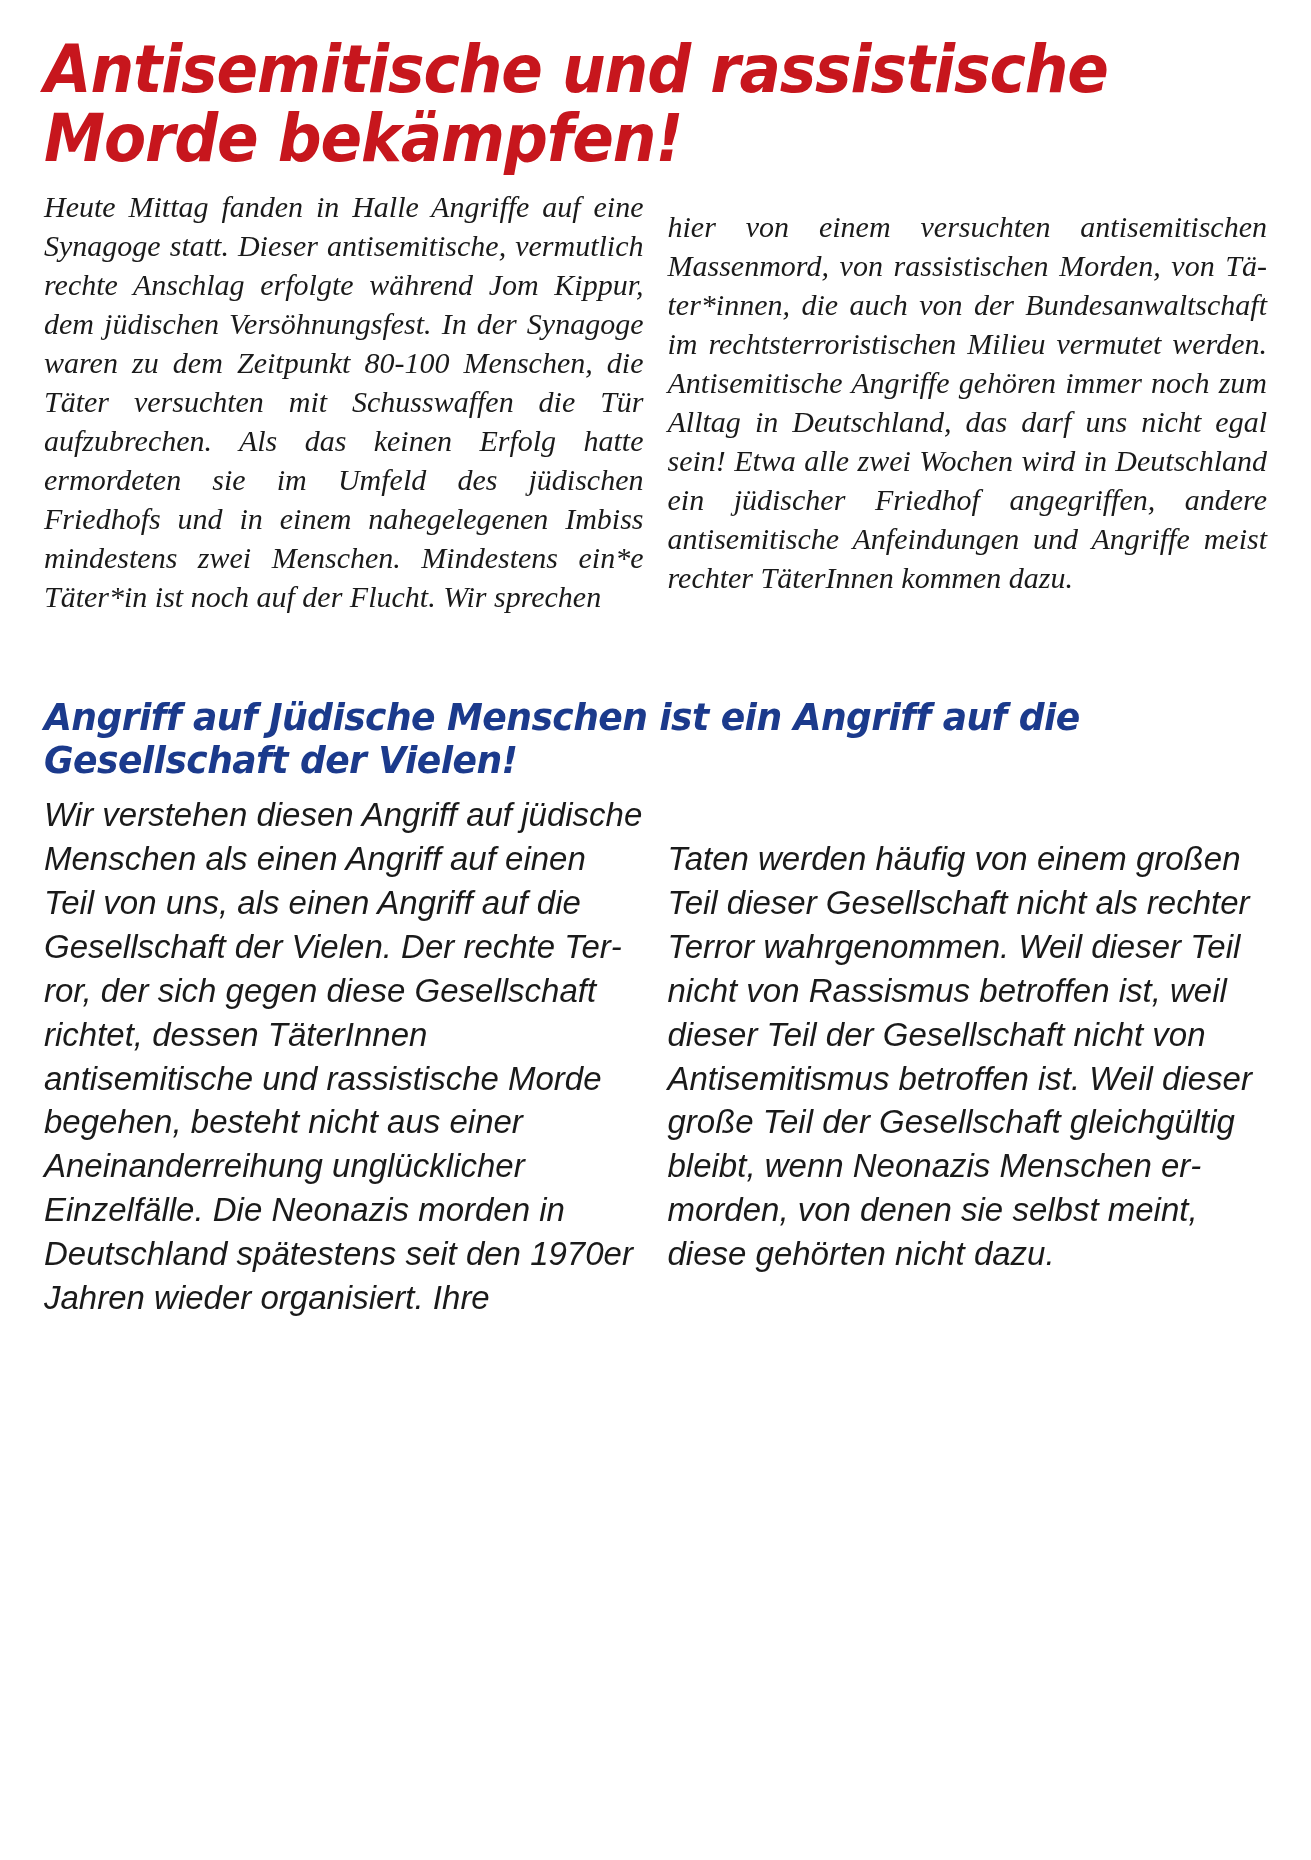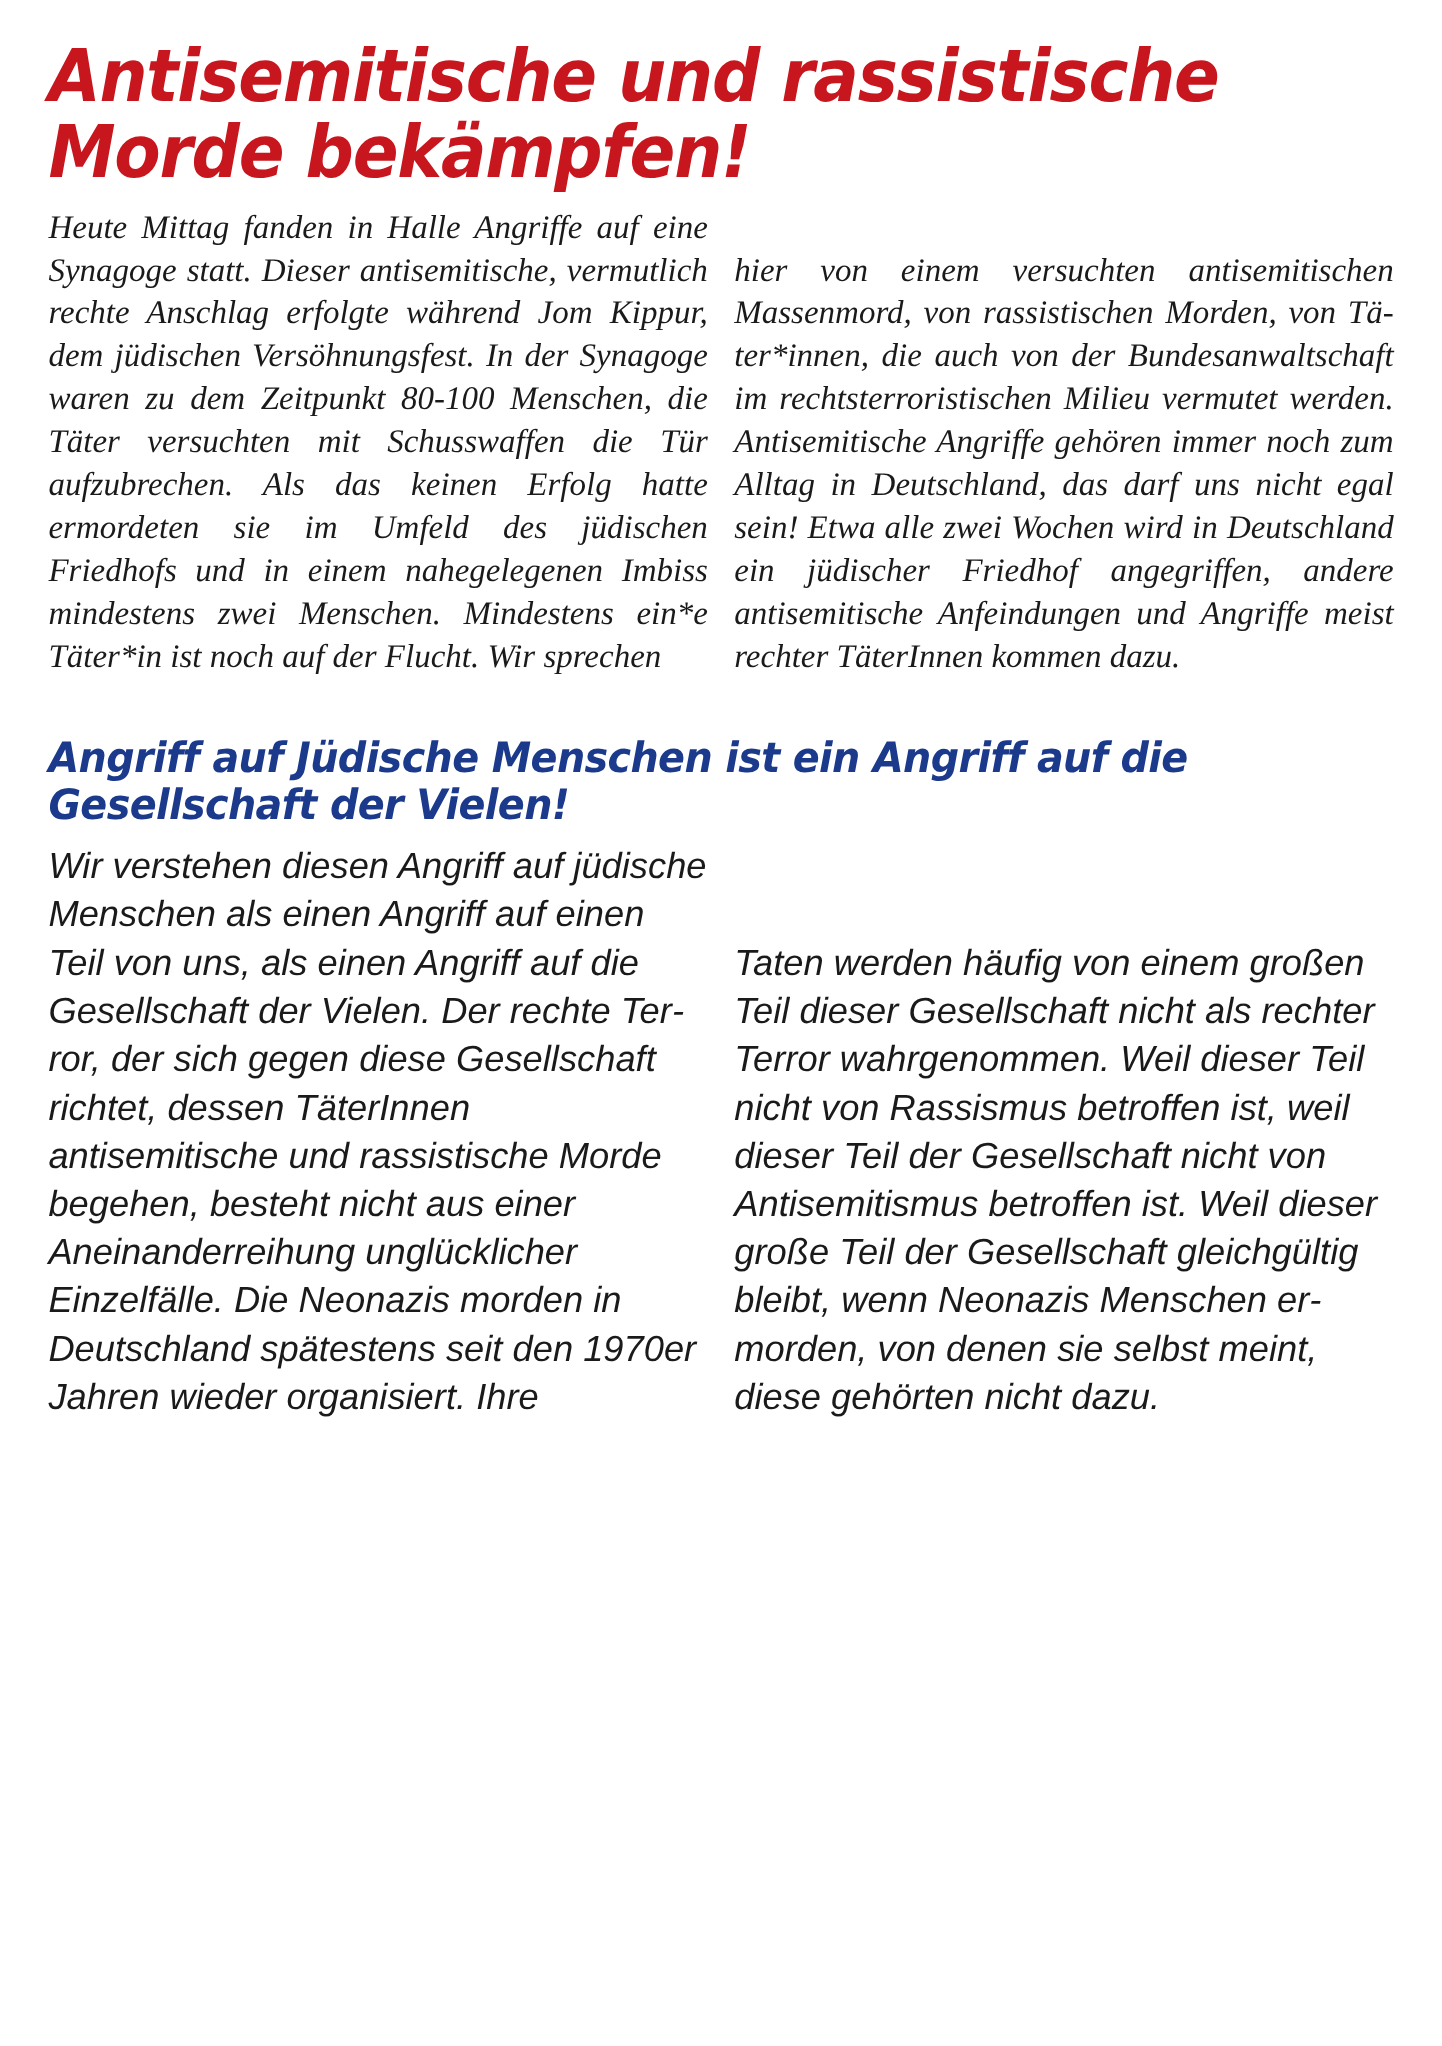--- a/index.html
+++ b/index.html
@@ -45,21 +45,21 @@
     margin: 0 0 12px 0;
     transform: scaleX(0.95);
     transform-origin: left top;
     white-space: pre-line;
   }
 
   
   .columns {
     display: flex;
     gap: 24px;
-    align-items: flex-end;
+    align-items: center;
   }
   .col {
     flex: 1 1 0;
     min-width: 0;
   }
   .body-text {
     font-family: "Liberation Serif", serif;
     font-size: 30px;
     line-height: 1.30;
     text-align: justify;
@@ -70,21 +70,21 @@
   .body-text.sans {
     font-family: "Liberation Sans", sans-serif;
     font-size: 33px;
     line-height: 1.33;
     text-align: left;
   }
   .section {
     margin-bottom: 34px;
   }
   .section-2 {
-    margin-top: 52px;
+    margin-top: 80px;
   }
 </style>
 </head>
 <body>
 
 <div class="page">
 
   <div class="section">
     <h1 class="headline-red">Antisemitische und rassistische
 Morde bekämpfen!</h1>

